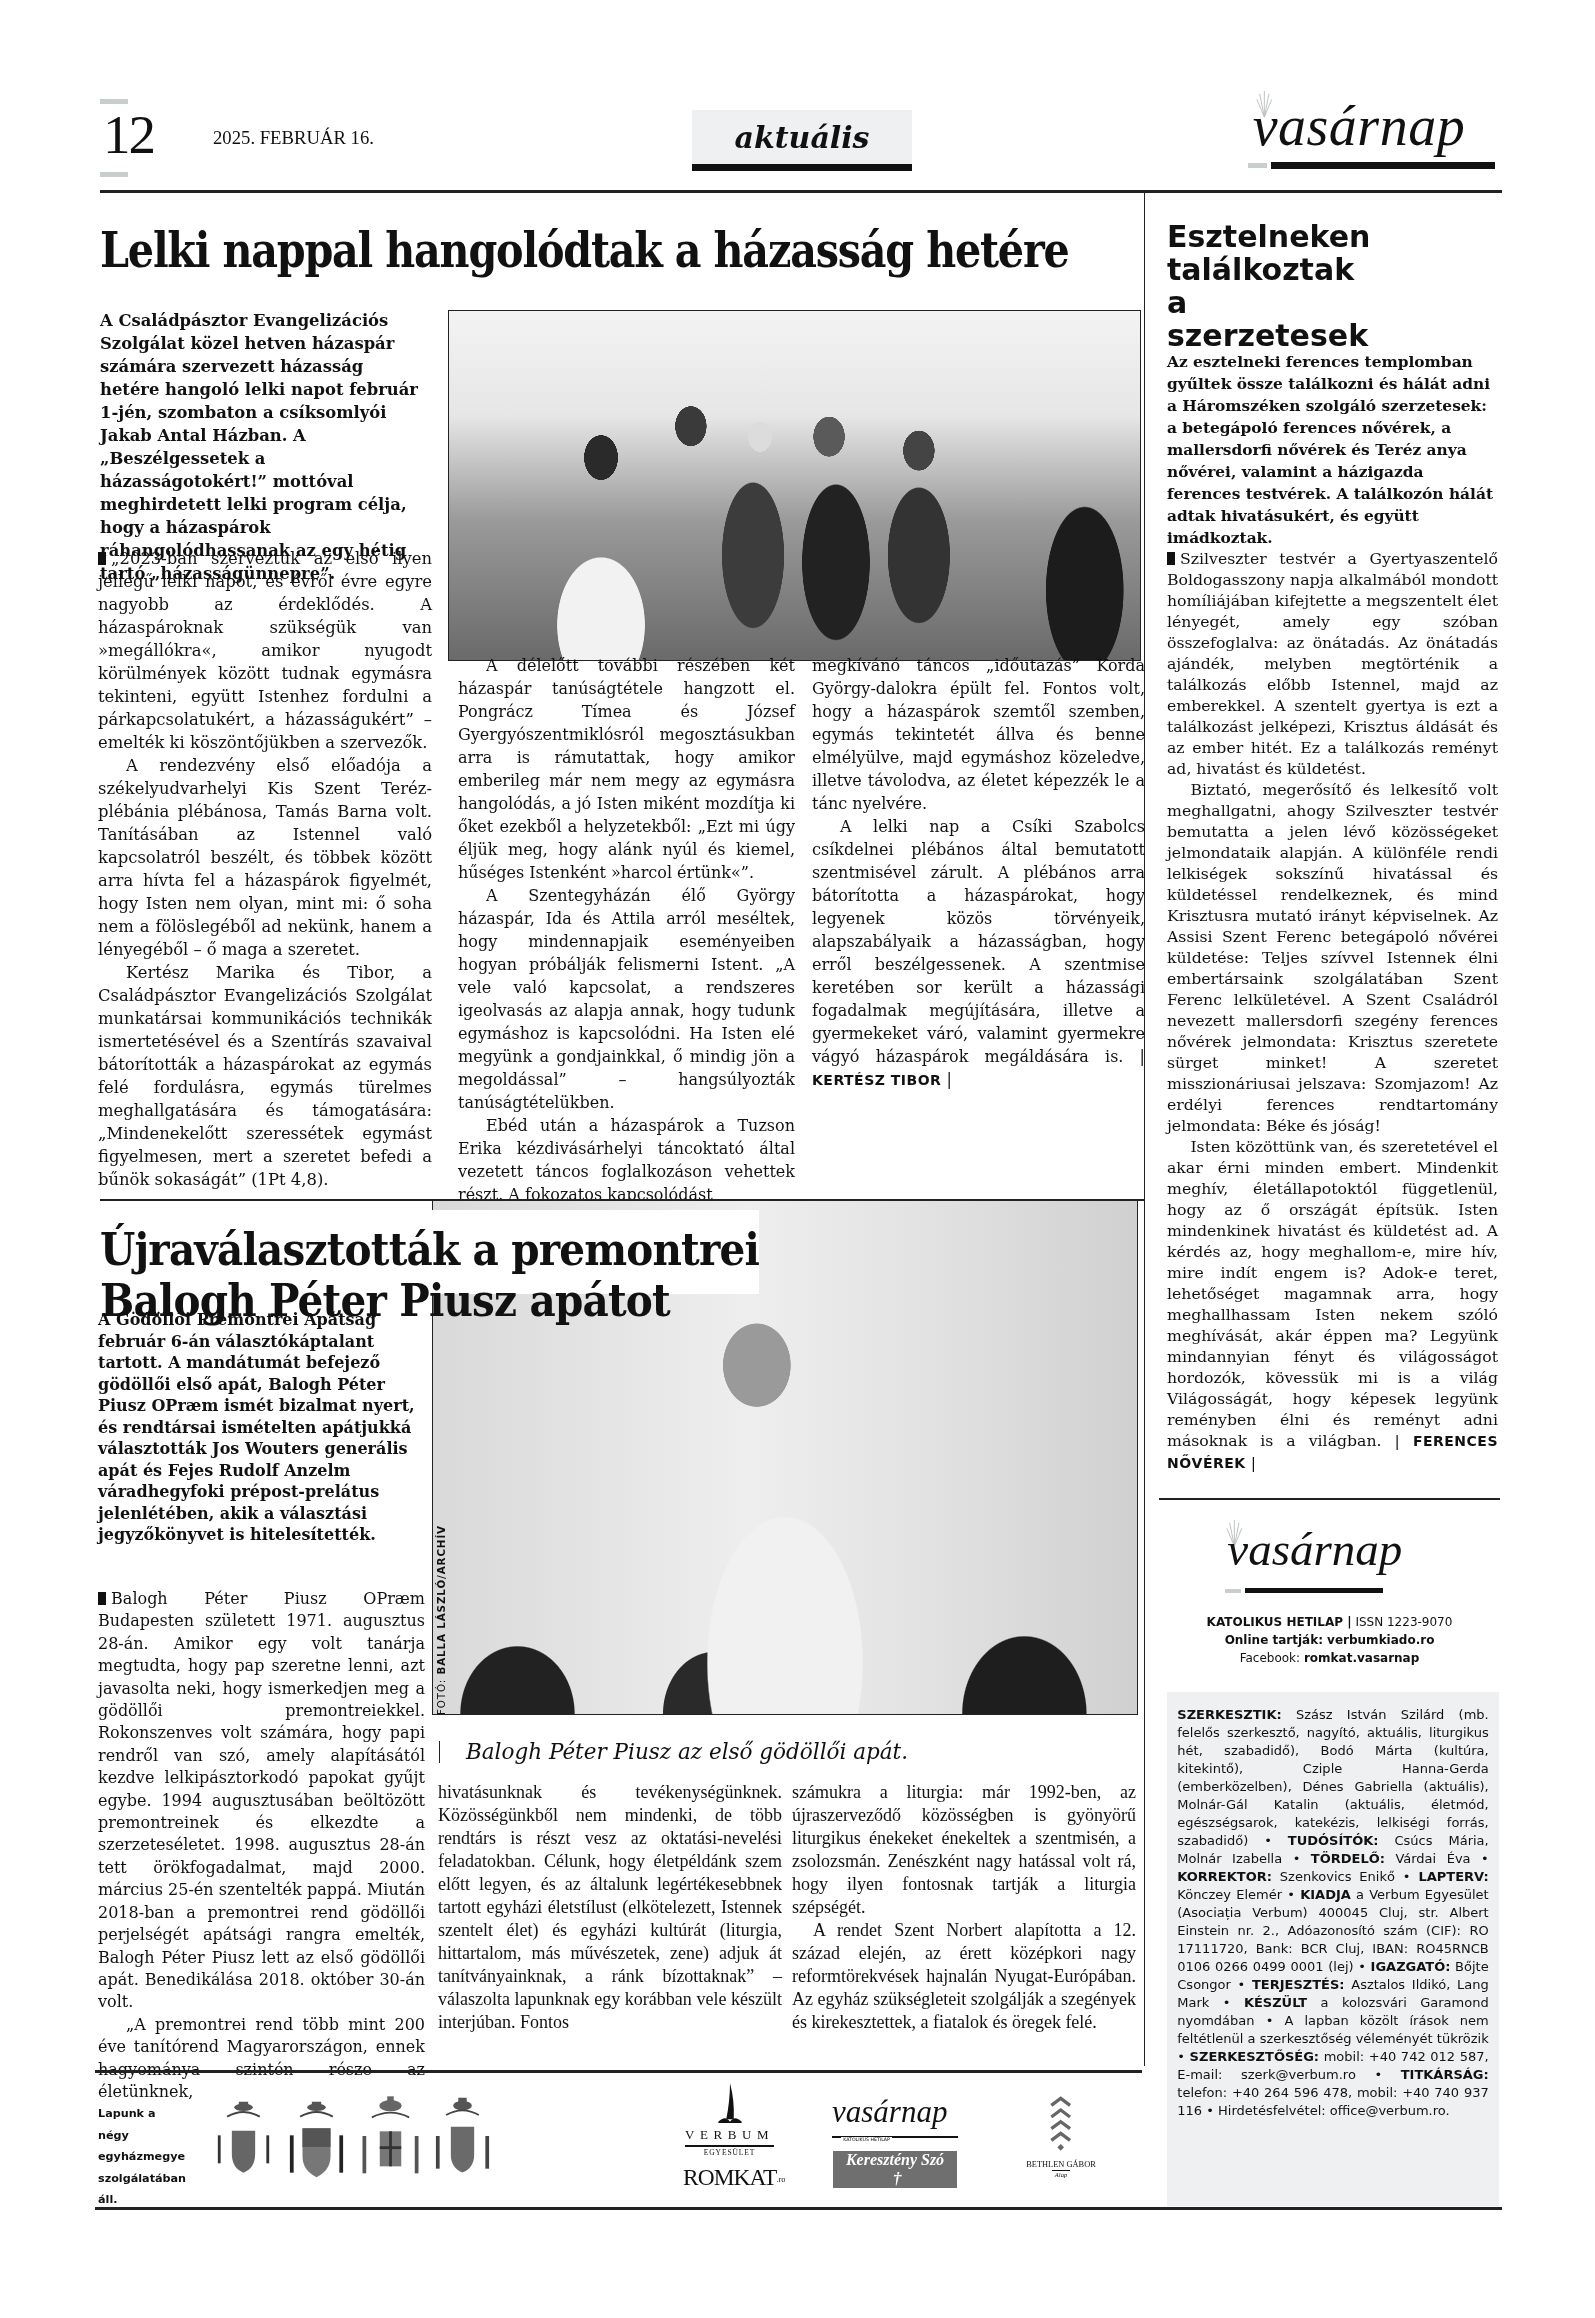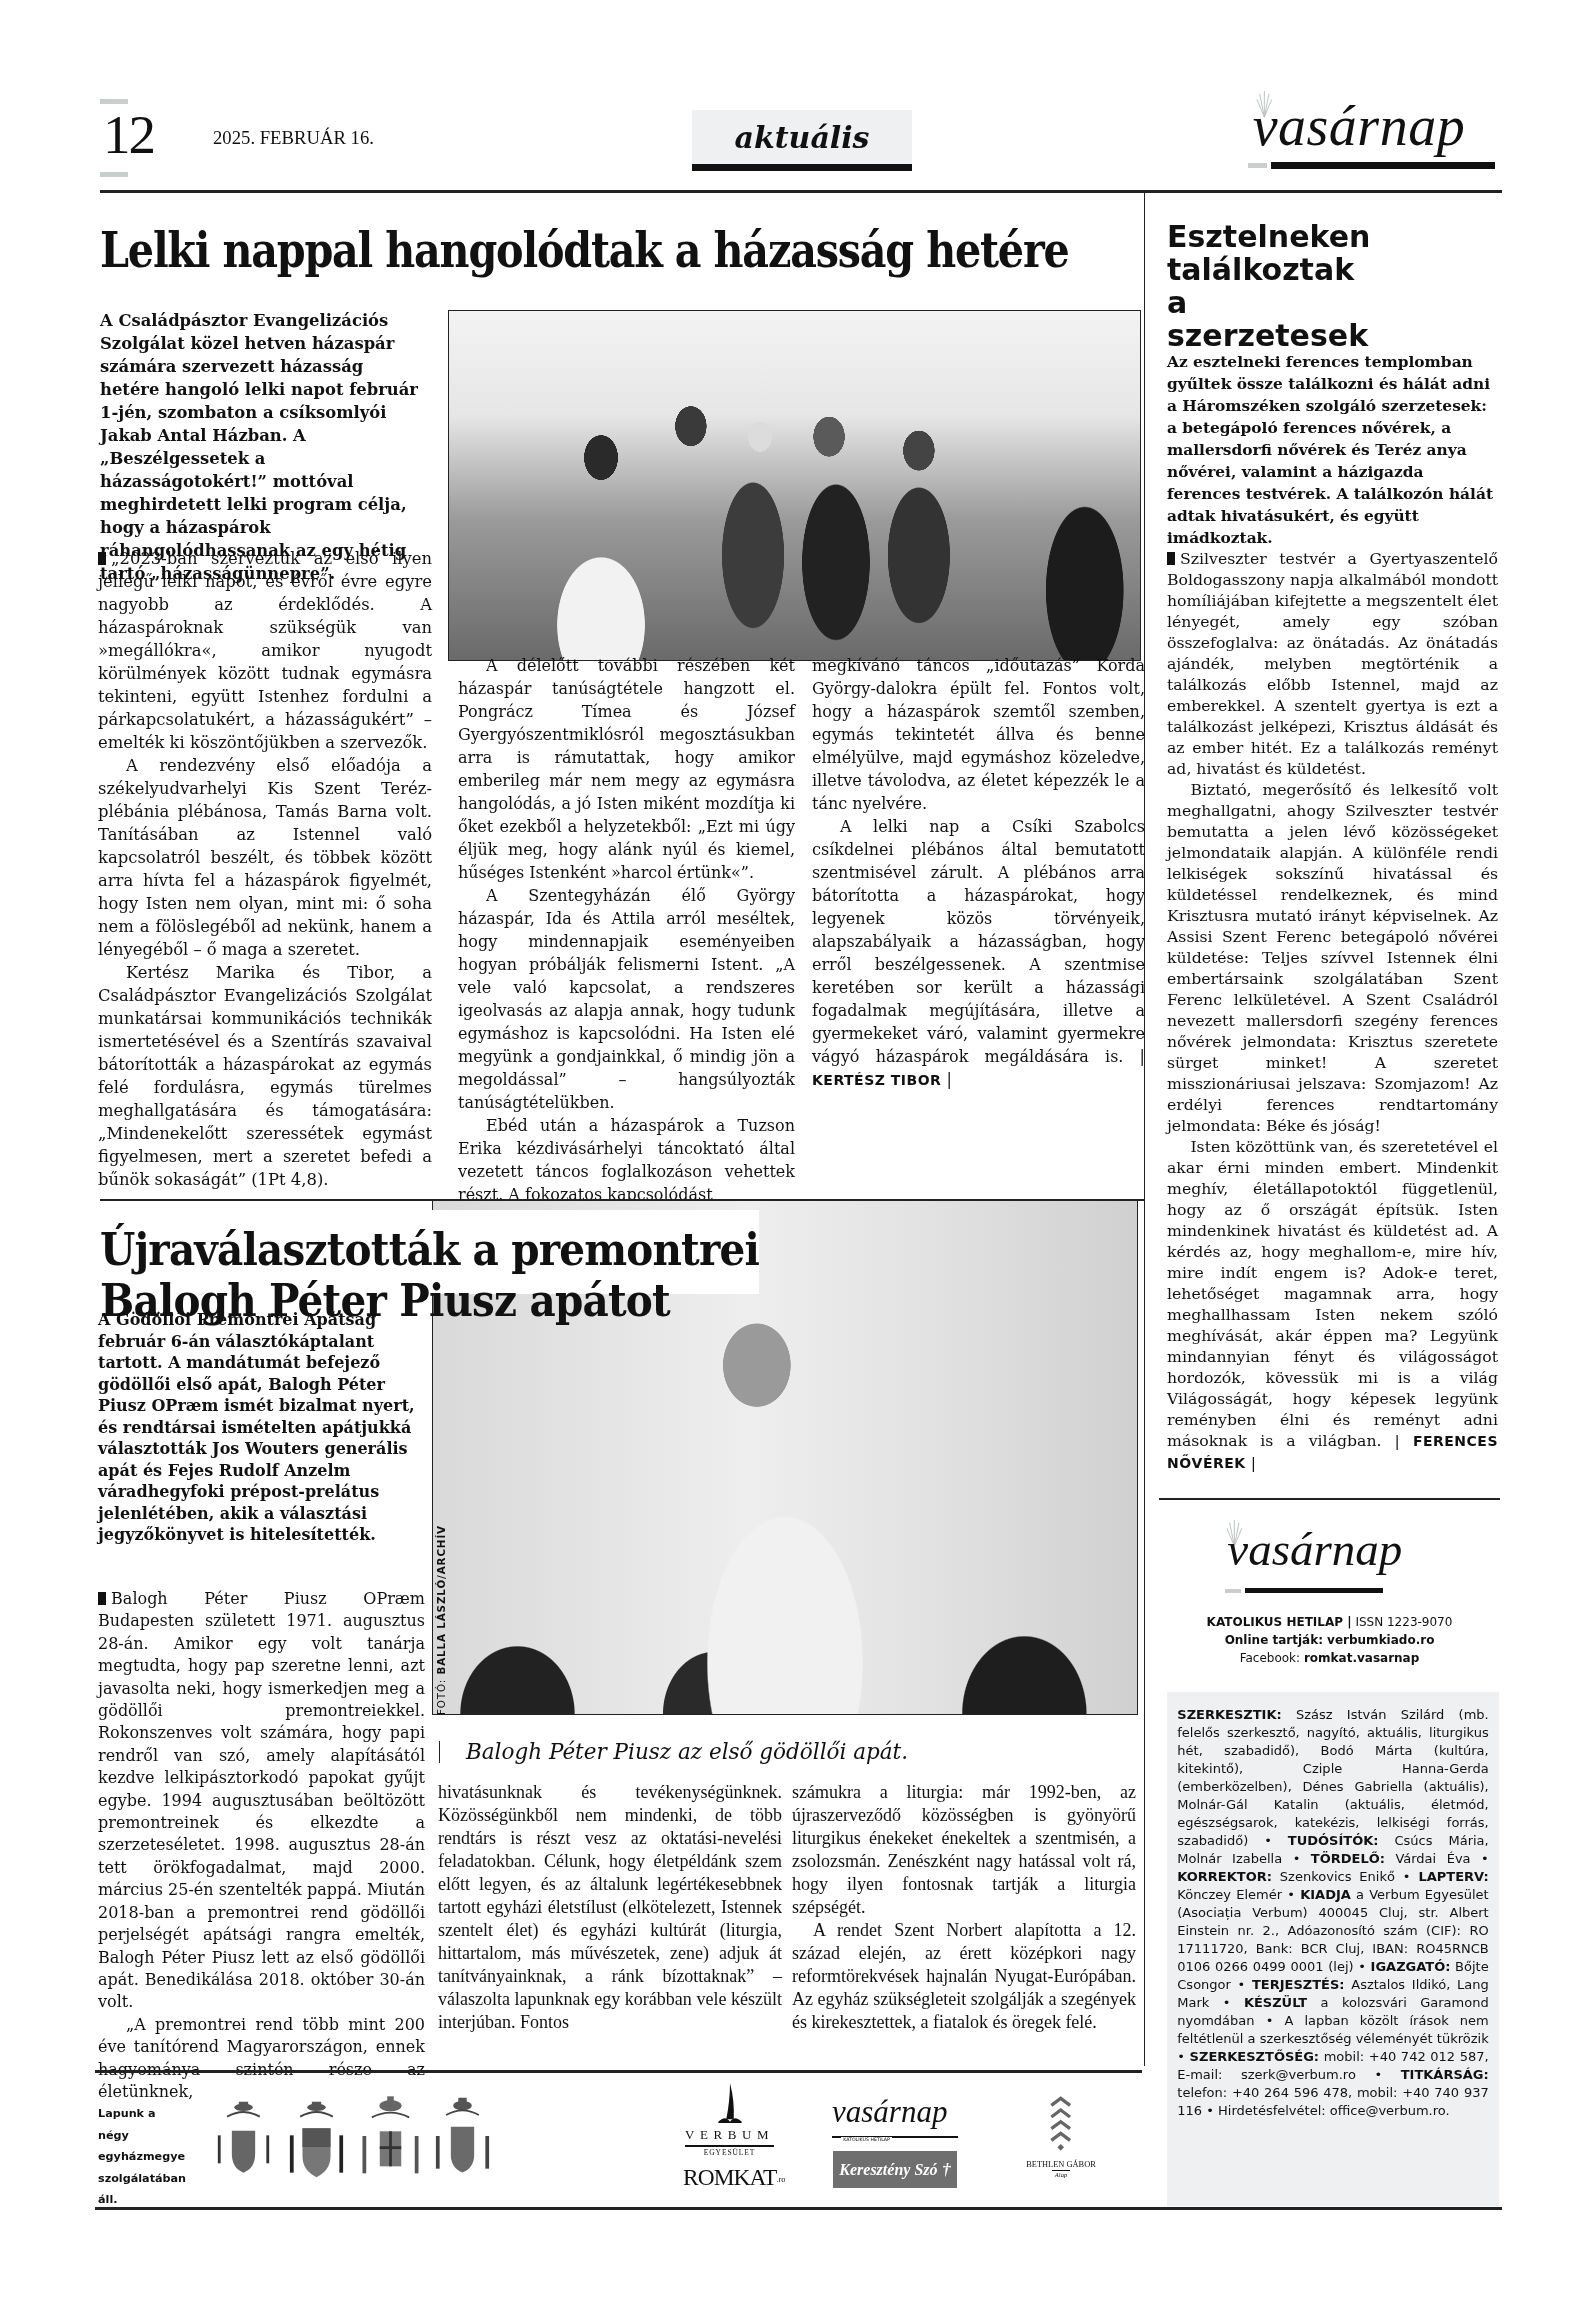--- a/index.html
+++ b/index.html
@@ -76,21 +76,21 @@
   .imprint-logo { font-family: "Liberation Serif", serif; font-style: italic; font-size: 47px; line-height: 1; }
   .imprint-meta { font-family: "DejaVu Sans", sans-serif; font-size: 12px; text-align: center; line-height: 18px; }
   .imprint-box { background: #eff0f1; padding: 14px 10.3px; font-family: "DejaVu Sans", sans-serif; font-size: 13px; line-height: 18px; text-align: justify; }
   .imprint-box b { font-weight: bold; }
 
   
   .footer-rule { height: 2.8px; background: #222; }
   .footer-note { font-family: "DejaVu Sans", sans-serif; font-weight: bold; font-size: 11.2px; line-height: 21.5px; }
   .crest { width: 61px; height: 84px; }
   .verbum { font-family: "Liberation Serif", serif; text-align: center; }
-  .ksz { background: #6f6f6f; color: #fff; font-family: "Liberation Serif", serif; font-style: italic; font-weight: bold; font-size: 19.6px; display: flex; align-items: center; justify-content: center; }
+  .ksz { background: #6f6f6f; color: #fff; font-family: "Liberation Serif", serif; font-style: italic; font-weight: bold; font-size: 19.6px; display: flex; align-items: center; justify-content: center; flex-direction: column; }
 </style>
 </head>
 <body>
 
 <div class="pgnum-bar" style="top:99px;"></div>
 <div class="abs pgnum">12</div>
 <div class="pgnum-bar" style="top:172px;"></div>
 <div class="abs date">2025. FEBRUÁR 16.</div>
 
 <div class="abs section-box">

